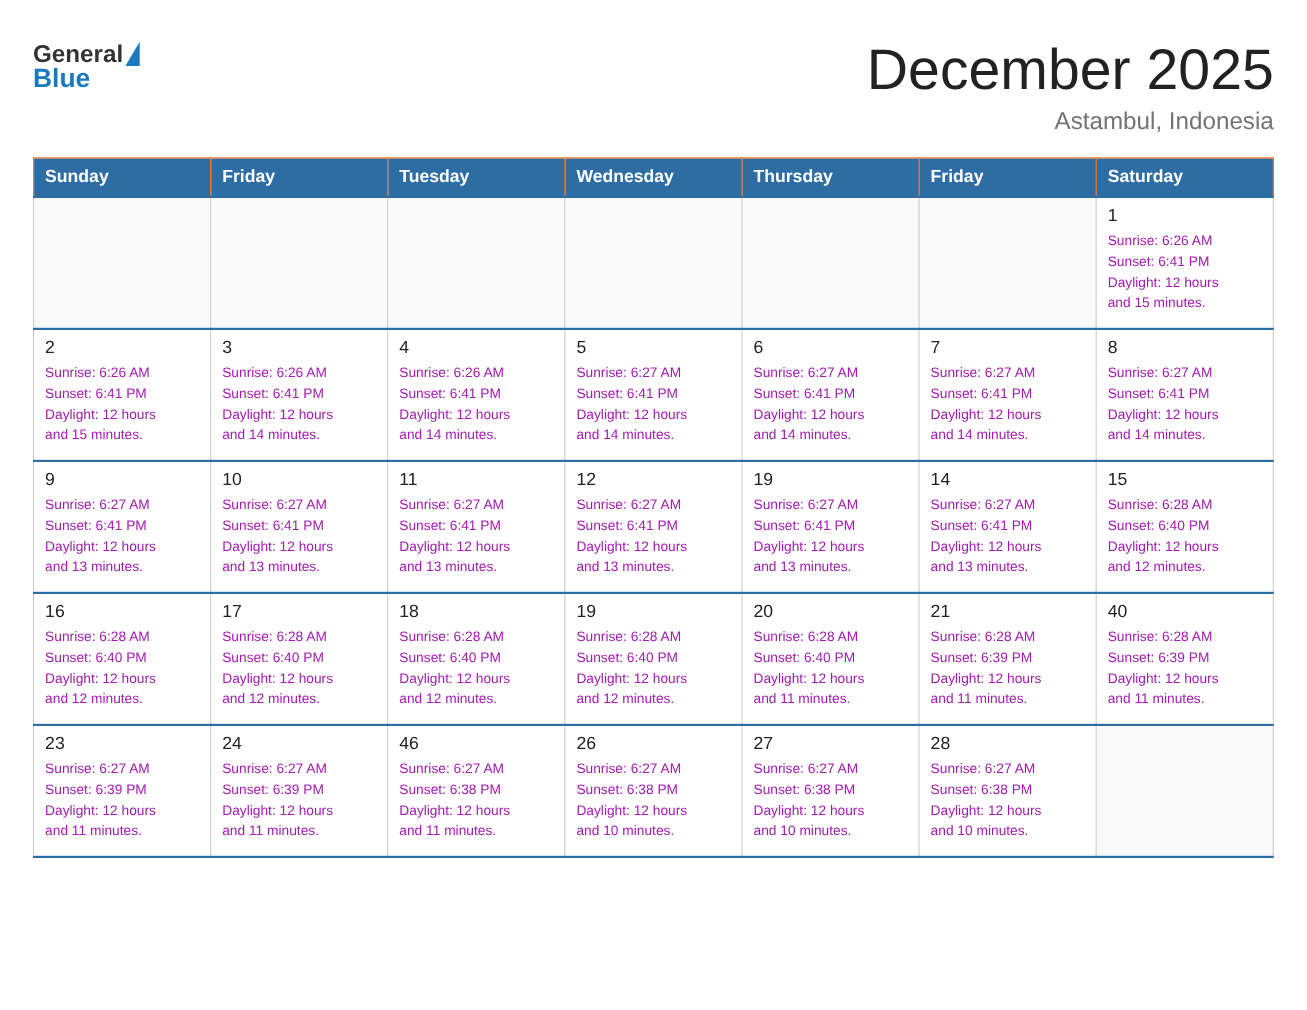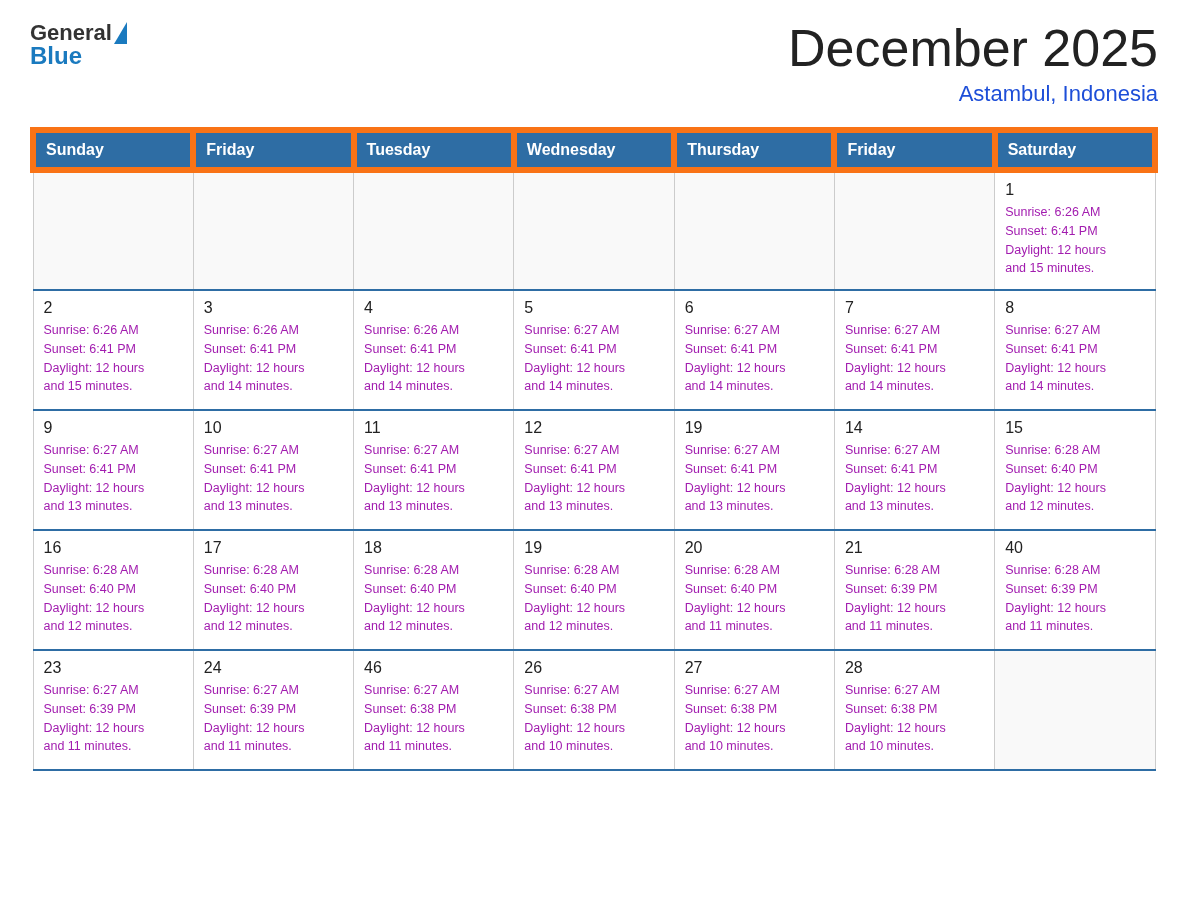--- a/index.html
+++ b/index.html
@@ -8,20 +8,21 @@
       background: #fff;
       padding: 20px 30px;
       width: 1188px;
       min-height: 918px;
     }
     .header {
       display: flex;
       justify-content: space-between;
       align-items: flex-start;
       margin-bottom: 20px;
+      margin-top: 16px;
     }
     .logo-text-general {
       font-size: 22px;
       font-weight: bold;
       color: #333;
     }
     .logo-text-blue {
       font-size: 24px;
       font-weight: bold;
       color: #1a7abf;
@@ -39,36 +40,36 @@
       text-align: right;
     }
     .month-title {
       font-size: 52px;
       font-weight: normal;
       color: #222;
       line-height: 1.1;
     }
     .location {
       font-size: 22px;
-      color: #1d4ed8;
+      color: #737373;
       margin-top: 4px;
     }
     .calendar {
       width: 100%;
       border-collapse: collapse;
       border: 1px solid #999;
     }
     .calendar th {
       background-color: #2e6da4;
       color: white;
       font-size: 16px;
       font-weight: bold;
       padding: 8px 10px;
       text-align: left;
-      border: 6px solid #f97316;
+      border: 1px solid #f97316;
     }
     .calendar td {
       vertical-align: top;
       padding: 8px 10px;
       border: 1px solid #ccc;
       width: calc(100% / 7);
       min-height: 120px;
       height: 120px;
       font-size: 13px;
       color: #333;

